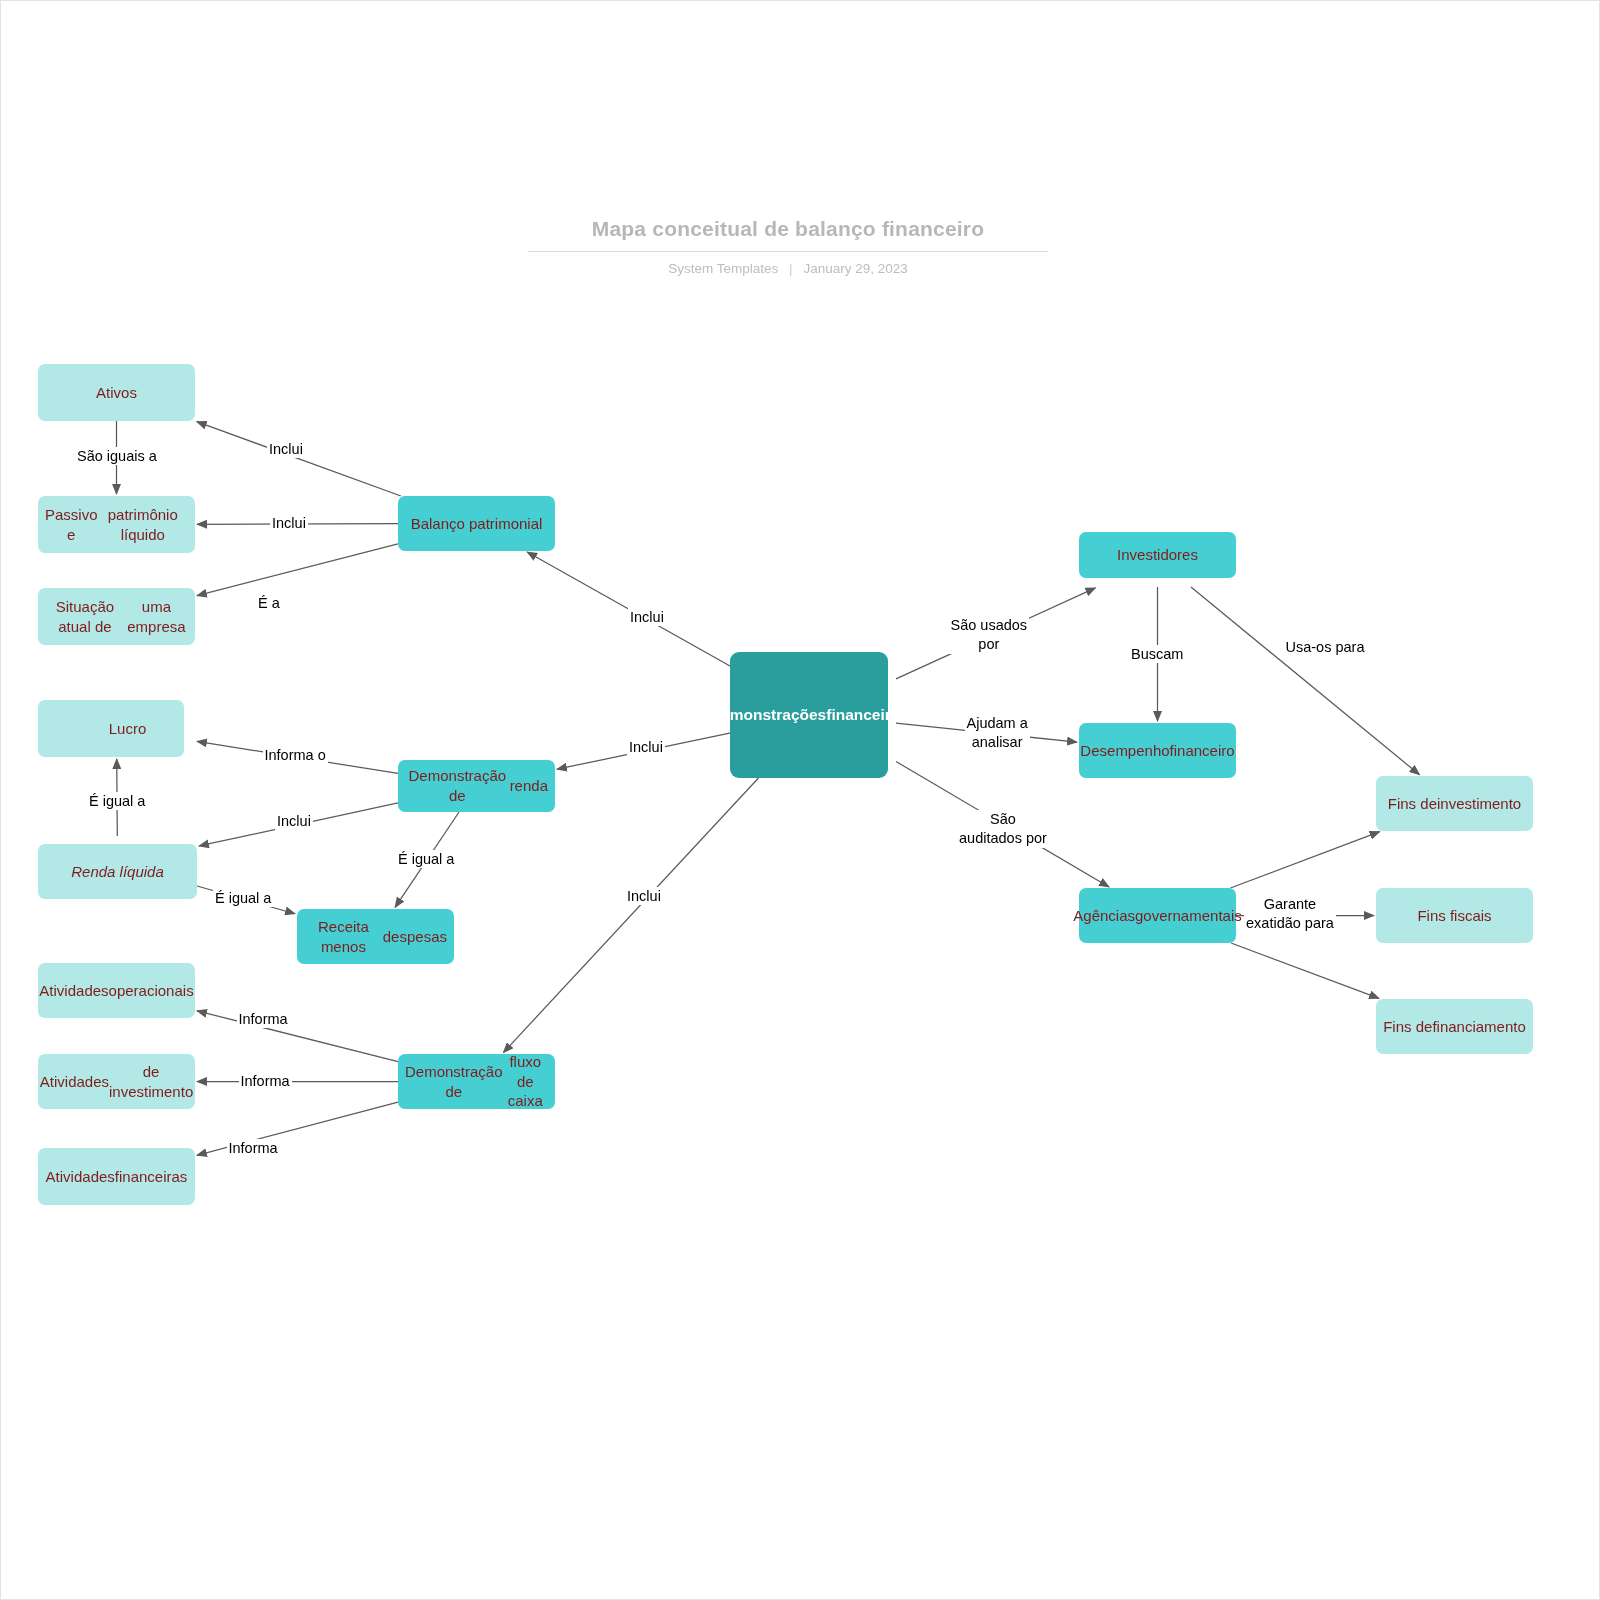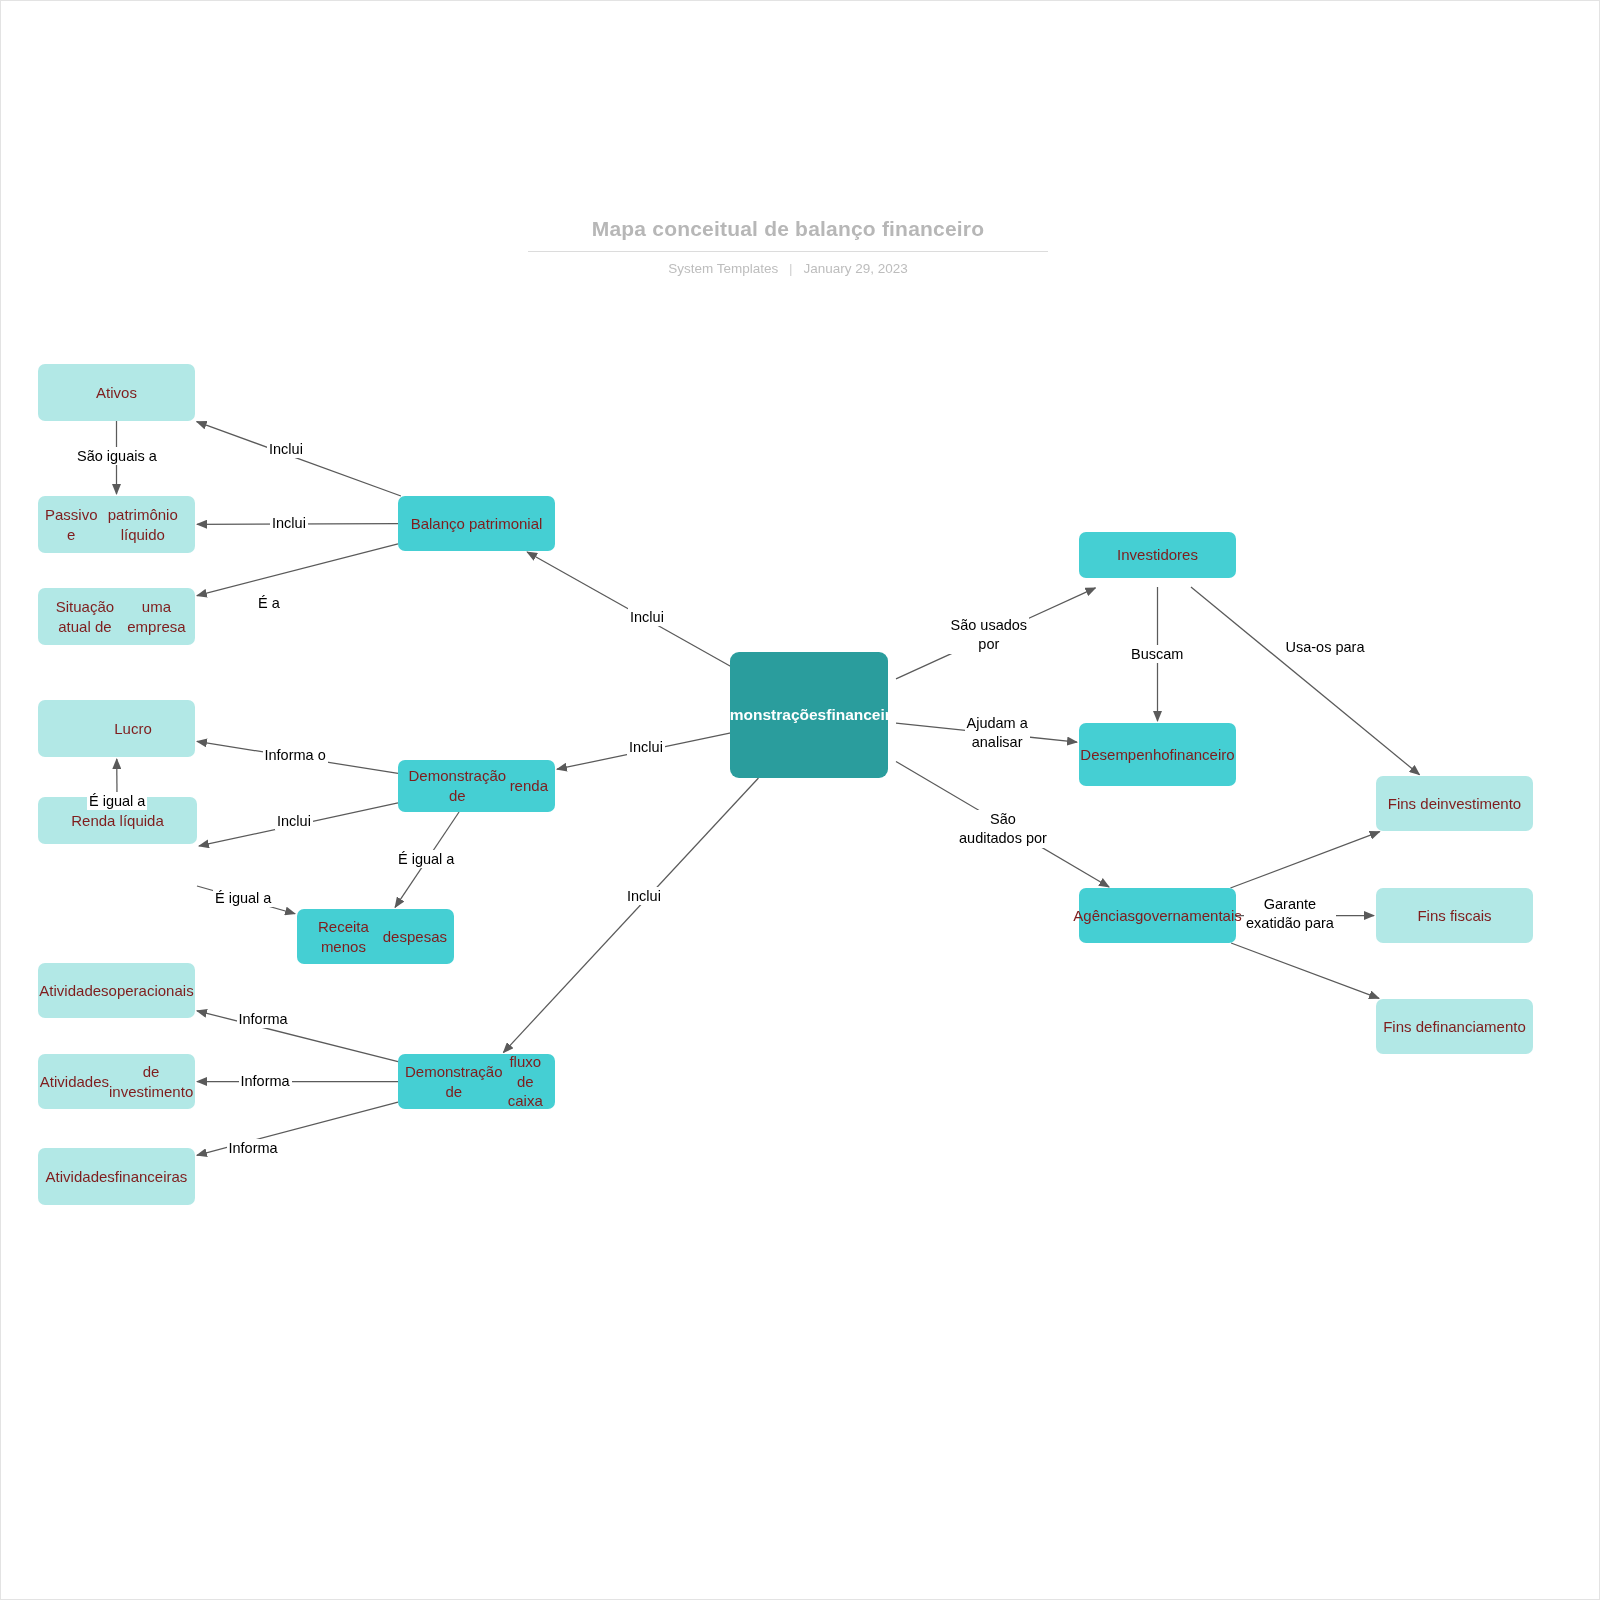--- a/index.html
+++ b/index.html
@@ -156,24 +156,24 @@
         <span>patrimônio líquido</span>
       </div>
       <div class="node leaf" style="left: 37px; top: 587px; width: 157px; height: 57px;">
         <span>Situação atual de</span>
         <br>
         <span>uma empresa</span>
       </div>
       <div class="node branch" style="left: 397px; top: 495px; width: 157px; height: 55px;">
         <span>Balanço patrimonial</span>
       </div>
-      <div class="node leaf" style="left: 37px; top: 699px; width: 157px; height: 57px; padding-left: 40px;">
+      <div class="node leaf" style="left: 37px; top: 699px; width: 146px; height: 57px; padding-left: 40px;">
         <span>Lucro</span>
       </div>
-      <div class="node leaf" style="left: 37px; top: 796px; width: 159px; height: 47px;">
+      <div class="node leaf" style="left: 37px; top: 843px; width: 159px; height: 55px; font-style: italic;">
         <span>Renda líquida</span>
       </div>
       <div class="node branch" style="left: 296px; top: 908px; width: 157px; height: 55px;">
         <span>Receita menos</span>
         <br>
         <span>despesas</span>
       </div>
       <div class="node branch" style="left: 397px; top: 759px; width: 157px; height: 52px;">
         <span>Demonstração de</span>
         <br>
@@ -200,21 +200,21 @@
         <span>fluxo de caixa</span>
       </div>
       <div class="node root" style="left: 729px; top: 651px; width: 158px; height: 126px;">
         <span>Demonstrações</span>
         <br>
         <span>financeiras</span>
       </div>
       <div class="node branch" style="left: 1078px; top: 531px; width: 157px; height: 46px;">
         <span>Investidores</span>
       </div>
-      <div class="node branch" style="left: 1078px; top: 722px; width: 157px; height: 63px; align-items: center;">
+      <div class="node branch" style="left: 1078px; top: 722px; width: 157px; height: 55px; align-items: center;">
         <span>Desempenho</span>
         <br>
         <span>financeiro</span>
       </div>
       <div class="node branch" style="left: 1078px; top: 887px; width: 157px; height: 55px;">
         <span>Agências</span>
         <br>
         <span>governamentais</span>
       </div>
       <div class="node leaf" style="left: 1375px; top: 775px; width: 157px; height: 55px;">

